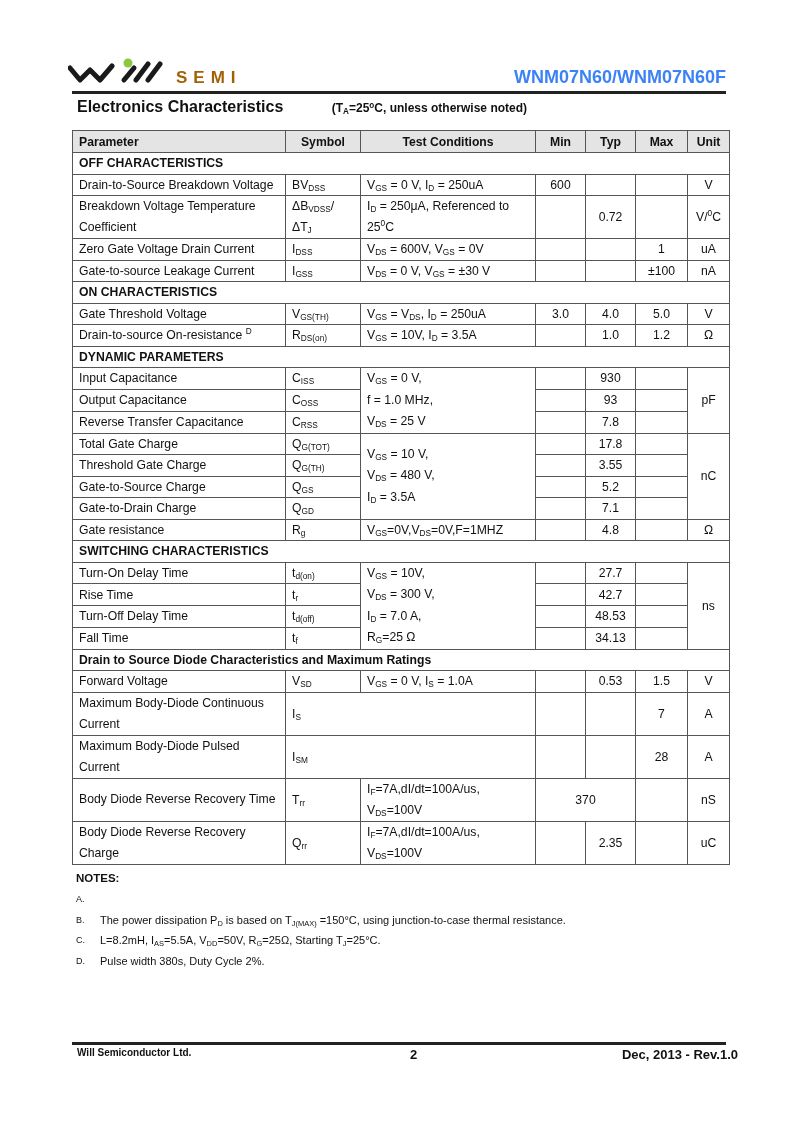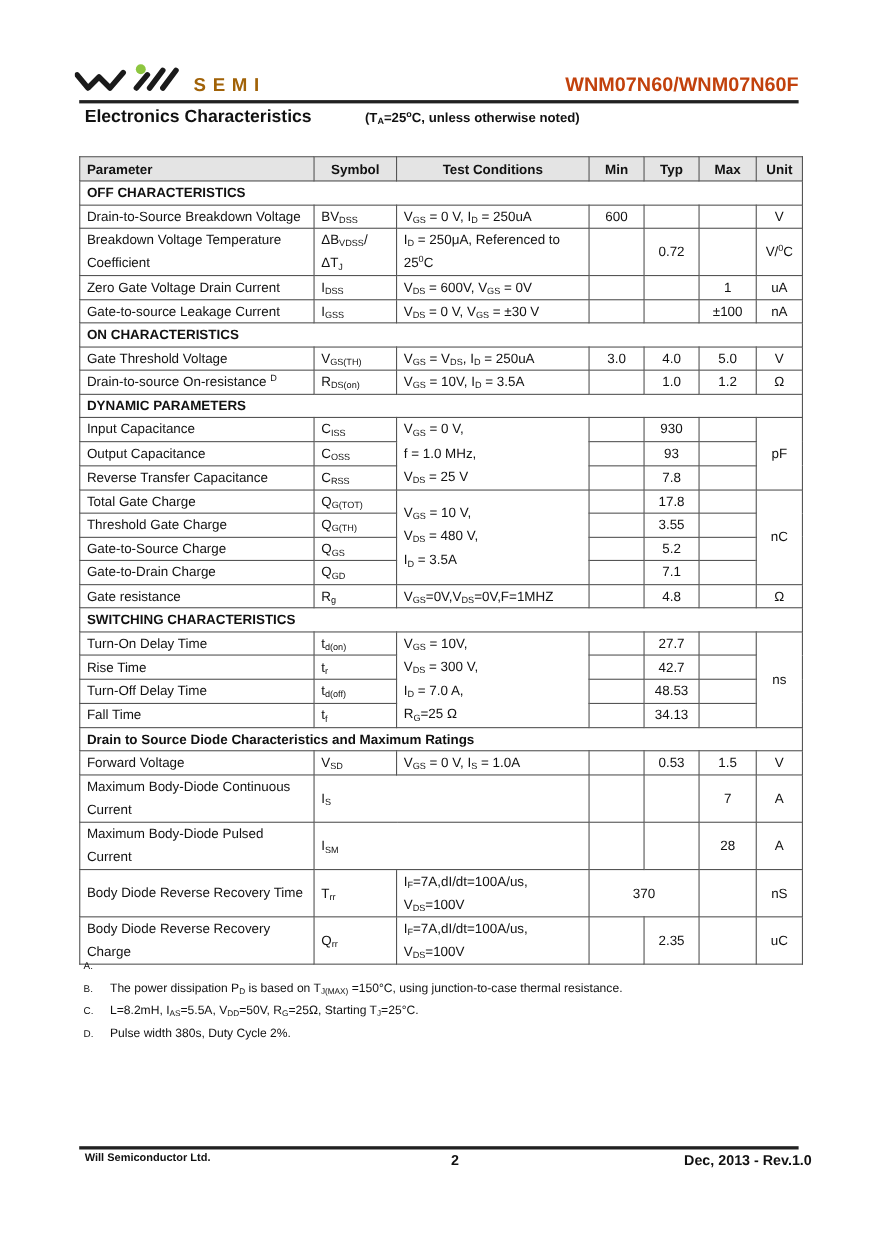--- a/index.html
+++ b/index.html
@@ -2,28 +2,28 @@
 <html><head>
 <meta charset="utf-8">
 <style>
   html, body { margin: 0; padding: 0; background: #ffffff; }
   body { width: 800px; height: 1131px; position: relative; overflow: hidden;
          font-family: "Liberation Sans", sans-serif; color: #111; }
   .logo { position: absolute; left: 68px; top: 58px; width: 190px; height: 32px; }
   .logo svg { position: absolute; left: 0; top: 0; }
   .logo-text { position: absolute; left: 108px; top: 10px; font-size: 17px; letter-spacing: 6px;
                font-weight: bold; color: #a16207; }
-  .part-no { position: absolute; right: 74px; top: 67px; font-size: 18px; font-weight: bold; color: #c2410c; }
+  .part-no { position: absolute; right: 74px; top: 67px; font-size: 18px; font-weight: bold; color: #3b82f6; }
   .hdr-rule { position: absolute; left: 72px; width: 654px; top: 91px; height: 3px; background: #222; }
   .section-title { position: absolute; left: 77px; top: 98px; font-size: 16px; font-weight: bold; }
   .section-title .cond { font-size: 12px; padding-left: 44px; }
   sub { font-size: 0.68em; vertical-align: -0.25em; line-height: 0; }
   sup { font-size: 0.68em; vertical-align: 0.55em; line-height: 0; }
 
-  table.spec { position: absolute; left: 72px; top: 142px; border-collapse: collapse;
+  table.spec { position: absolute; left: 72px; top: 130px; border-collapse: collapse;
                width: 657px; font-size: 12.2px; table-layout: fixed; }
   table.spec td, table.spec th { border: 1px solid #555; padding: 0 6px; height: 20.5px; }
   table.spec th { background: #e4e4e4; font-weight: bold; text-align: center; height: 21px; }
   table.spec th.p { text-align: left; }
   td.c { text-align: center; }
   td.sect { font-weight: bold; background: #fff; }
   td.two { height: 40px; line-height: 21px; }
 
   .notes { position: absolute; left: 76px; top: 872px; font-size: 11px; }
   .notes .title { font-weight: bold; font-size: 11.5px; margin-bottom: 9px; }
@@ -280,20 +280,21 @@
     <td class="two">I<sub>F</sub>=7A,dI/dt=100A/us,<br>V<sub>DS</sub>=100V</td>
     <td class="c"></td>
     <td class="c">2.35</td>
     <td class="c"></td>
     <td class="c">uC</td>
   </tr>
 </tbody>
   </table>
 
 <div class="notes">
+  <div class="title">NOTES:</div>
   <div class="note">
     <span class="lab">A.</span>
   </div>
   <div class="note">
     <span class="lab">B.</span>
     <span>The power dissipation P<sub>D</sub> is based on T<sub>J(MAX)</sub> =150°C, using junction-to-case thermal resistance.</span>
   </div>
   <div class="note">
     <span class="lab">C.</span>
     <span>L=8.2mH, I<sub>AS</sub>=5.5A, V<sub>DD</sub>=50V, R<sub>G</sub>=25Ω, Starting T<sub>J</sub>=25°C.</span>

